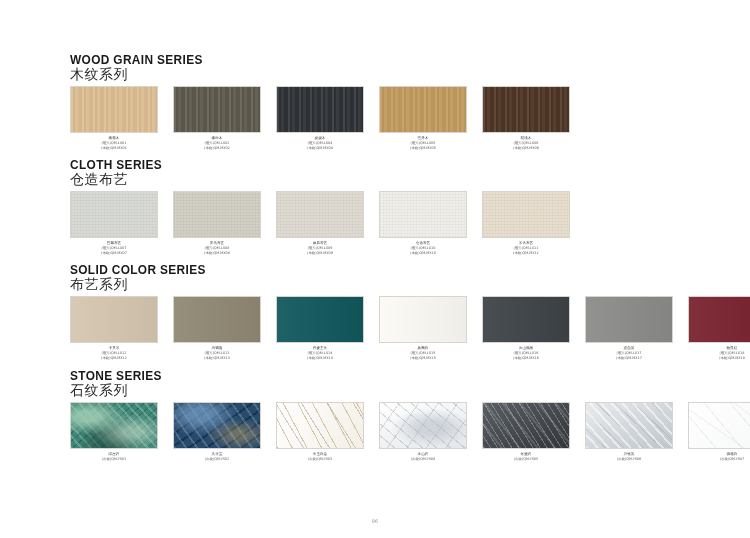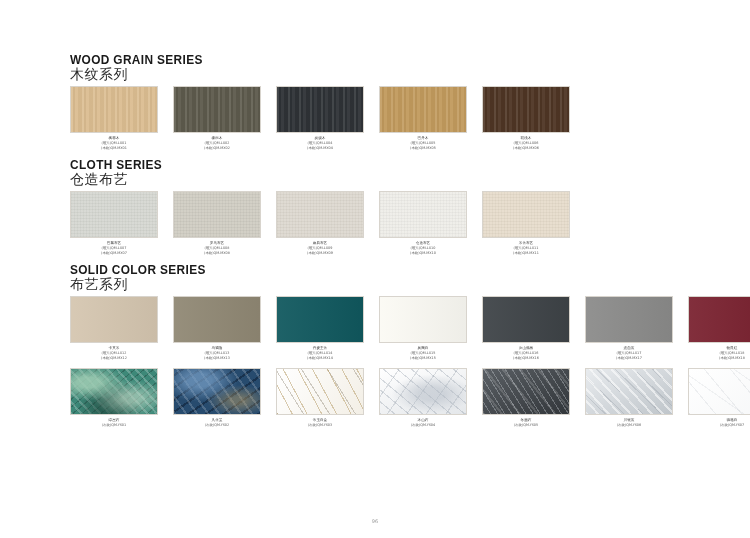--- a/index.html
+++ b/index.html
@@ -273,20 +273,24 @@
             </div>
             <div class="label">
               <div class="l-name">勃艮红</div>
               <div class="l-code">(哑光)QM-LX18</div>
               <div class="l-code">(木纹)QM-MX18</div>
             </div>
           </div>
         </div>
       </div>
       <div class="section">
+        <div class="sec-head">
+          <div class="sec-title">STONE SERIES</div>
+          <div class="sec-sub">石纹系列</div>
+        </div>
         <div class="row">
           <div class="cell">
             <div class="swatch" style="background: rgb(61, 136, 120);">
               <div class="grain" style="background: radial-gradient(at 20% 30%, rgba(160, 205, 180, 0.85) 0px, rgba(160, 205, 180, 0.85) 12%, transparent 40%), radial-gradient(at 70% 65%, rgba(200, 225, 205, 0.6) 0px, rgba(200, 225, 205, 0.6) 10%, transparent 45%), radial-gradient(at 45% 85%, rgba(30, 70, 60, 0.65) 0px, rgba(30, 70, 60, 0.65) 14%, transparent 50%), repeating-linear-gradient(48deg, rgba(255, 255, 255, 0.22) 0px, rgba(255, 255, 255, 0.22) 2px, transparent 2px, transparent 7px), repeating-linear-gradient(-40deg, rgba(0, 0, 0, 0.22) 0px, rgba(0, 0, 0, 0.22) 1px, transparent 1px, transparent 6px);"></div>
             </div>
             <div class="label">
               <div class="l-name">绿星石</div>
               <div class="l-code">(石纹)QM-YS01</div>
             </div>
           </div>

